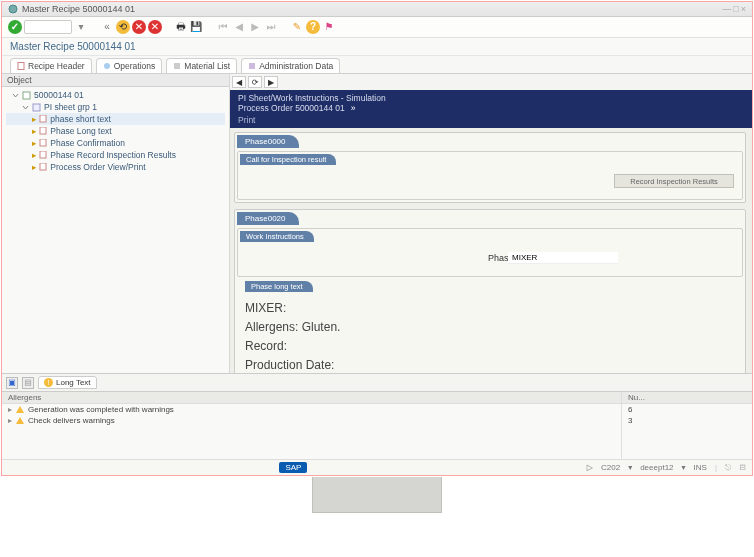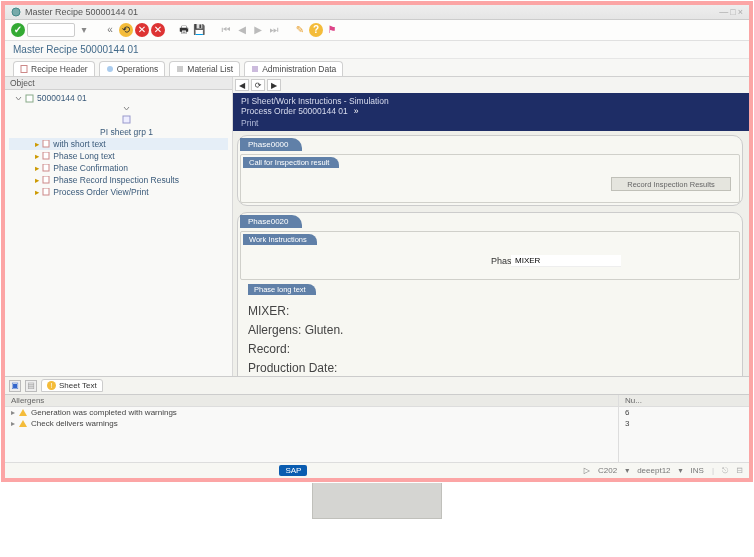--- a/index.html
+++ b/index.html
@@ -1,18 +1,18 @@
 <!DOCTYPE html>
 <html><head>
 <meta charset="utf-8">
 <style>
 * { box-sizing: border-box; margin: 0; padding: 0; font-family: Arial, sans-serif; }
 body { background: #fff; width: 754px; height: 557px; overflow: hidden; font-size: 9px; color: #333; }
 
-.window { border: 4px solid #fca5a5; width: 752px; margin: 1px; background: #f9f9f8; }
+.window { border: 1px solid #fca5a5; width: 752px; margin: 1px; background: #f9f9f8; }
 .titlebar { display: flex; align-items: center; padding: 2px 6px; background: linear-gradient(#eee,#e5e5e5); border-bottom: 1px solid #ccc; }
 .titlebar .icon { width: 10px; height: 10px; margin-right: 4px; }
 .titlebar .title { color: #555; font-size: 9px; flex: 1; }
 .titlebar .winbtns { display: flex; gap: 2px; color: #aaa; font-size: 9px; }
 
 .toolbar { display: flex; align-items: center; gap: 2px; padding: 3px 6px; background: #fdfdfc; border-bottom: 1px solid #e0e0e0; }
 .toolbar .combo { width: 48px; height: 14px; border: 1px solid #ccc; background: #fff; border-radius: 2px; }
 .toolbar .sep { width: 8px; }
 .tbtn { width: 14px; height: 14px; display: inline-flex; align-items: center; justify-content: center; border-radius: 2px; font-size: 10px; line-height: 1; }
 .subtitle { padding: 3px 8px; color: #426a8a; font-size: 10px; border-bottom: 1px solid #e6e6e6; }
@@ -21,37 +21,37 @@
 .tab { display: flex; align-items: center; gap: 3px; padding: 2px 6px; background: #fff; border: 1px solid #d0d0d0; border-bottom: none; border-radius: 4px 4px 0 0; font-size: 8.5px; color: #4a4a4a; }
 .tab svg { width: 8px; height: 8px; }
 
 .main { display: flex; height: 300px; border-top: 1px solid #d0d0d0; }
 .sidebar { width: 228px; border-right: 1px solid #d8d8d8; background: #f9f9f7; display: flex; flex-direction: column; }
 .sidebar .hdr { background: #eaeaea; padding: 1px 5px; border-bottom: 1px solid #d0d0d0; font-size: 8.5px; color: #555; }
 .tree { padding: 2px 4px; font-size: 8.5px; color: #3a5a7a; }
 .tree .node { display: flex; align-items: center; gap: 3px; padding: 1px 0; white-space: nowrap; }
 .tree .exp { width: 7px; height: 7px; }
 .tree .lv1 { padding-left: 6px; }
-.tree .lv2 { padding-left: 16px; flex-direction: column; }
+.tree .lv2 { padding-left: 16px; }
 .tree .lv3 { padding-left: 26px; }
 .tree .sel { background: #e5eef7; }
 
 .content { flex: 1; display: flex; flex-direction: column; background: #f0f0ee; }
 .content .navbar { display: flex; gap: 2px; padding: 2px; background: #f4f4f2; }
 .navbtn { width: 14px; height: 12px; border: 1px solid #ccc; background: #fff; font-size: 8px; display: flex; align-items: center; justify-content: center; }
 .header-blue { background: #1e2d66; color: #d8dcee; padding: 3px 8px; font-size: 8.5px; }
 .header-blue .line { display: flex; align-items: center; gap: 6px; }
 .header-blue .sub { color: #b0b8d8; margin-top: 2px; cursor: pointer; }
 
 .pane { flex: 1; overflow-y: auto; padding: 4px 6px 4px 4px; background: #efefea; position: relative; }
 .pane::-webkit-scrollbar { width: 12px; }
 .pane::-webkit-scrollbar-track { background: #e8e8e4; }
 .pane::-webkit-scrollbar-thumb { background: #c8c8c2; }
 
-.section { border: 1px solid #ccc; background: #f7f7f2; margin-bottom: 6px; border-radius: 10px; padding: 2px; }
+.section { border: 1px solid #ccc; background: #f7f7f2; margin-bottom: 6px; border-radius: 2px; padding: 2px; }
 .sect-tab { display: inline-block; background: #6080a8; color: #fff; padding: 2px 14px 2px 8px; font-size: 8px; border-radius: 0 10px 0 0; margin-bottom: 3px; }
 .inner { border: 1px solid #d0d0ca; background: #f8f8f3; border-radius: 2px; padding: 2px; }
 .inner-tab { display: inline-block; background: #6080a8; color: #fff; padding: 1px 10px 1px 6px; font-size: 7.5px; border-radius: 0 8px 0 0; }
 .inner-body { padding: 6px; min-height: 32px; display: flex; align-items: center; }
 .btn-flat { margin-left: auto; width: 120px; height: 14px; background: #e5e5de; border: 1px solid #c0c0b8; display: flex; align-items: center; justify-content: center; font-size: 7.5px; color: #666; }
 
 .phase-row { display: flex; align-items: center; gap: 10px; padding: 10px 8px; }
 .phase-row .lbl { width: 250px; text-align: left; padding-left: 240px; }
 .phase-row input { width: 110px; height: 12px; background: #fff; border: none; border-bottom: 1px solid #eee; font-size: 8px; padding: 0 4px; }
 
@@ -168,21 +168,21 @@
           <svg width="9" height="9">
               <rect x="1" y="1" width="7" height="7" fill="#eef" stroke="#99c"></rect>
             </svg>
           <span>PI sheet grp 1</span>
         </div>
         <div class="node lv3 sel">
             <span style="color:#c90">▸</span> 
             <svg width="8" height="8">
               <rect width="6" height="7" x="1" fill="#fff" stroke="#c88"></rect>
             </svg> 
-            <span>with short text</span>
+            <span>phase short text</span>
           </div>
         <div class="node lv3">
             <span style="color:#c90">▸</span> 
             <svg width="8" height="8">
               <rect width="6" height="7" x="1" fill="#fff" stroke="#c88"></rect>
             </svg> 
             <span>Phase Long text</span>
           </div>
         <div class="node lv3">
             <span style="color:#c90">▸</span> 
@@ -265,21 +265,21 @@
     </div>
 
   </div>
 
   <div class="bottom">
     <div class="btabs">
       <span class="bicon" style="color:#36c">▣</span>
       <span class="bicon" style="color:#999">▤</span>
       <div class="btab">
         <span style="background:#f4bc3a;border-radius:50%;width:9px;height:9px;display:inline-flex;align-items:center;justify-content:center;color:#fff;font-size:7px">!</span>
-        <span>Sheet Text</span>
+        <span>Long Text</span>
       </div>
     </div>
     <div class="msgtable">
       <div class="msgcol-l">
         <div class="mhdr">Allergens</div>
         <div class="mrow">
             <span class="arrow">▸</span>
             <span class="warn-tri"></span>
             <span>Generation was completed with warnings</span>
           </div>

